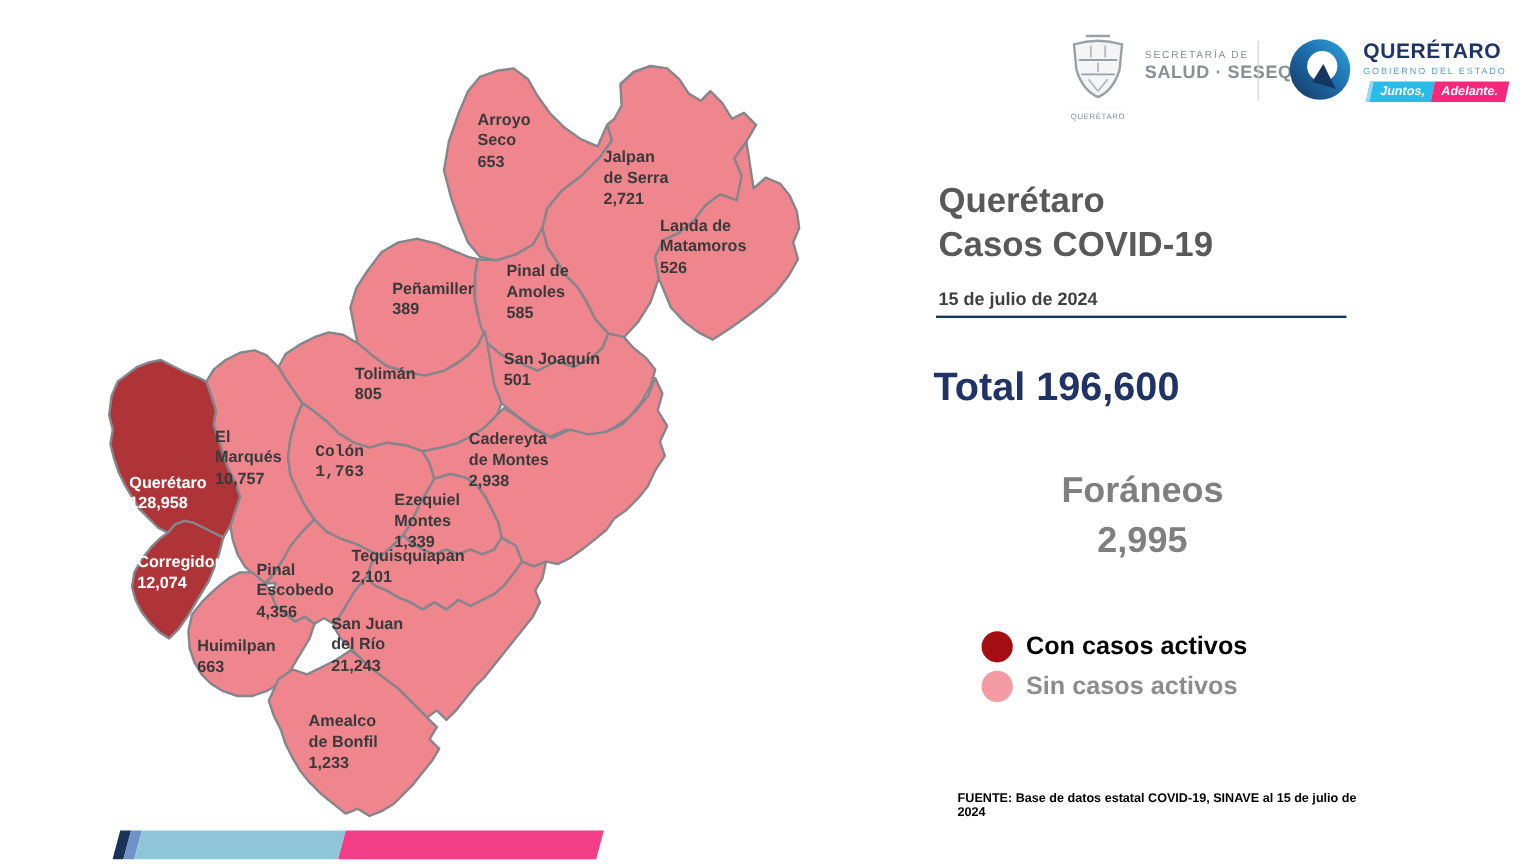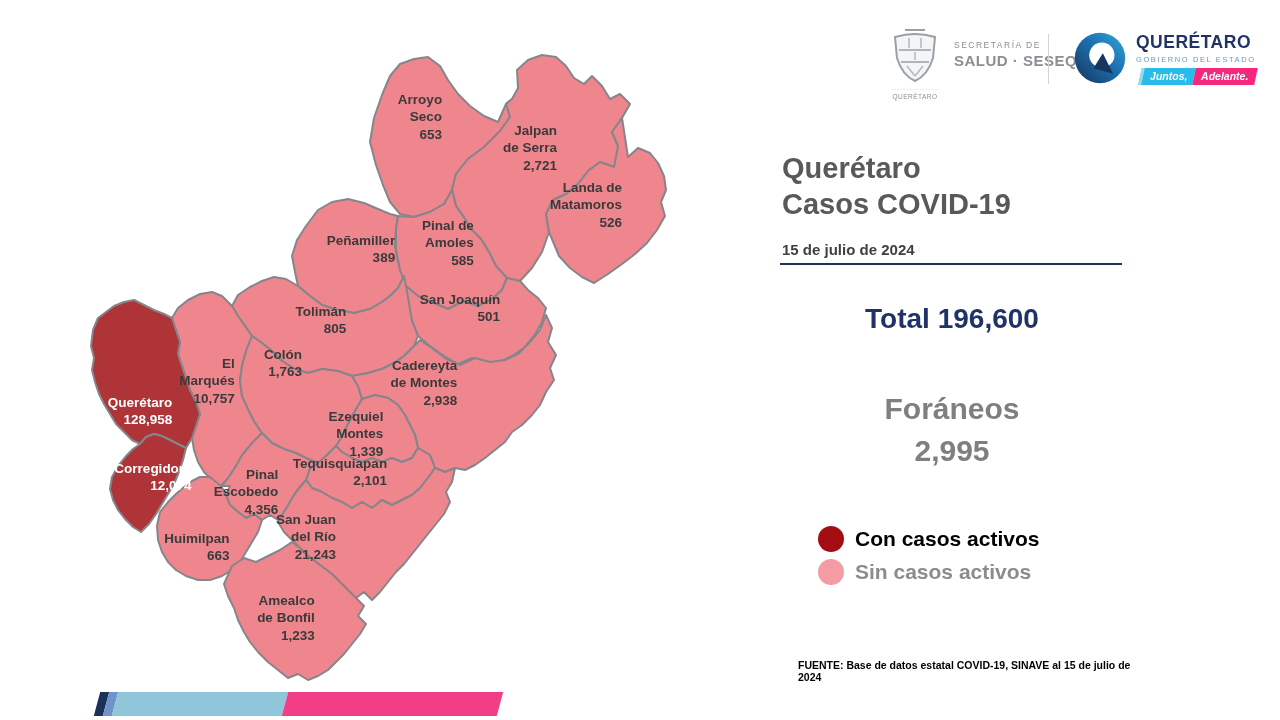--- a/index.html
+++ b/index.html
@@ -18,21 +18,21 @@
     fill:var(--region-pink,#F0868D);
     stroke:var(--map-border,#85858B);
     stroke-width:2;
     stroke-linejoin:round;
   }
   .region.active { fill:var(--region-active,#AE3437); }
   #map-labels { position:absolute; left:0; top:0; width:760px; height:720px; pointer-events:none; }
   .map-label {
     position:absolute;
     transform:translate(-50%,-50%);
-    text-align:right;
+    text-align:left;
     font-size:13.5px;
     font-weight:700;
     line-height:1.28;
     color:#3A3A3A;
     white-space:nowrap;
   }
   .map-label.active { color:#ffffff; }
 
   
   .logo-salud { position:absolute; left:884px; top:28px; display:flex; align-items:flex-start; }
@@ -59,21 +59,21 @@
     font-size:29px; font-weight:700; line-height:1.25;
     color:var(--title-gray,#595959);
   }
   .panel-date {
     position:absolute; left:782px; top:241px;
     font-size:15px; font-weight:700; color:var(--date-color,#3F3F3F);
   }
   .date-line { position:absolute; left:780px; top:263px; width:342px; height:2px; background:var(--accent-line,#17375E); }
   .total-row {
     position:absolute; left:778px; top:303px; width:348px;
-    text-align:center; font-size:28px; font-weight:700;
+    text-align:left; font-size:33px; font-weight:700;
     color:var(--total-navy,#1F3366);
   }
   .foraneos {
     position:absolute; left:778px; top:388px; width:348px;
     text-align:center; font-size:30px; font-weight:700; line-height:1.4;
     color:var(--foraneos-gray,#7F7F7F);
   }
   .legend { position:absolute; left:818px; top:526px; }
   .legend-row { display:flex; align-items:center; margin-bottom:7px; }
   .legend-dot { width:26px; height:26px; border-radius:50%; flex:0 0 auto; }
@@ -154,21 +154,21 @@
       </div>
       <div class="map-label" style="left: 321px; top: 320px;">
         <div>Tolimán</div>
         <div>805</div>
       </div>
       <div class="map-label" style="left: 424px; top: 383px;">
         <div>Cadereyta</div>
         <div>de Montes</div>
         <div>2,938</div>
       </div>
-      <div class="map-label" style="left: 283px; top: 363px;">
+      <div class="map-label" style="left: 283px; top: 386px; font-family: Liberation Mono, monospace;">
         <div>Colón</div>
         <div>1,763</div>
       </div>
       <div class="map-label" style="left: 207px; top: 381px;">
         <div>El</div>
         <div>Marqués</div>
         <div>10,757</div>
       </div>
       <div class="map-label active" style="left: 140px; top: 411px;">
         <div>Querétaro</div>

